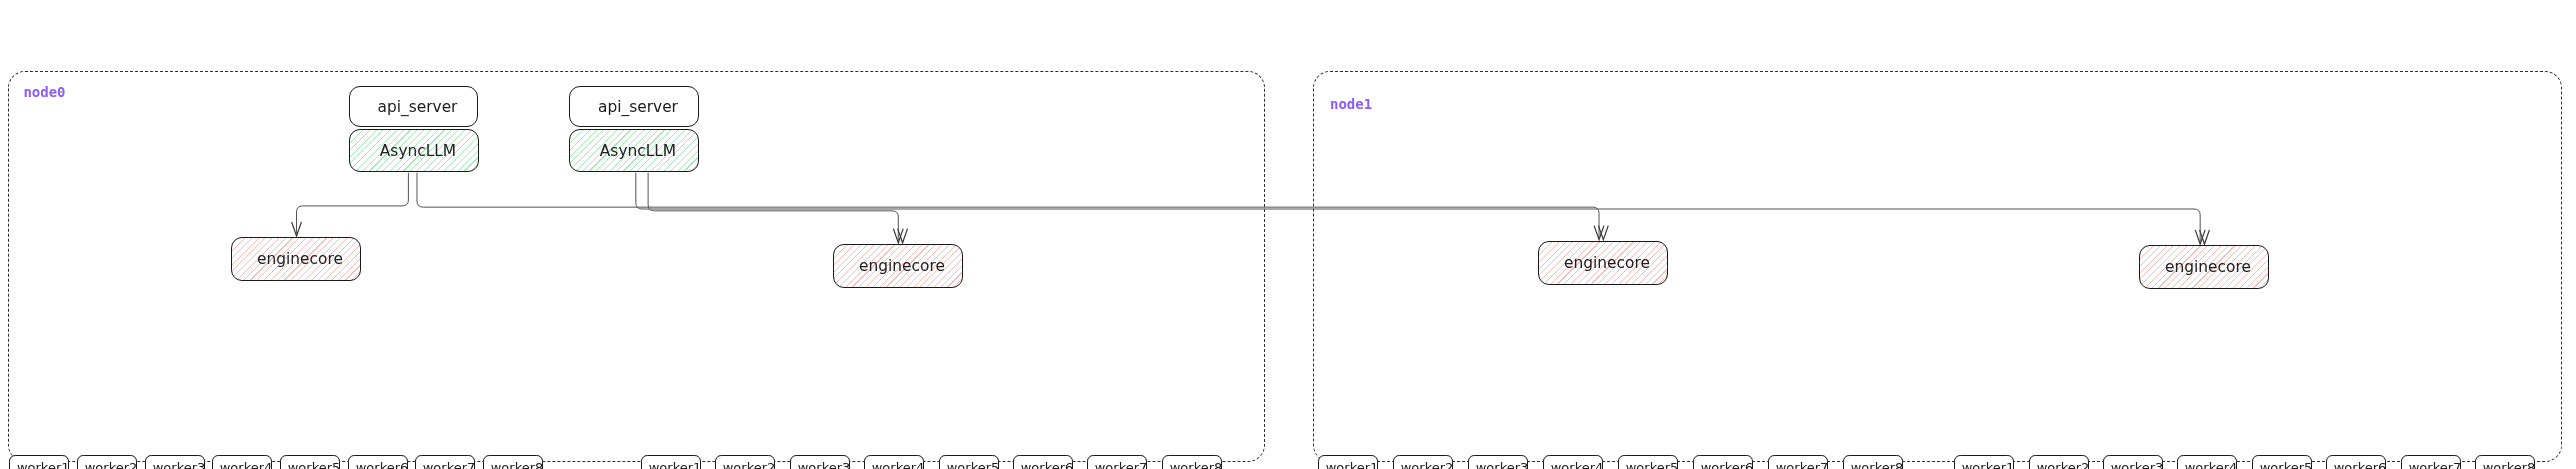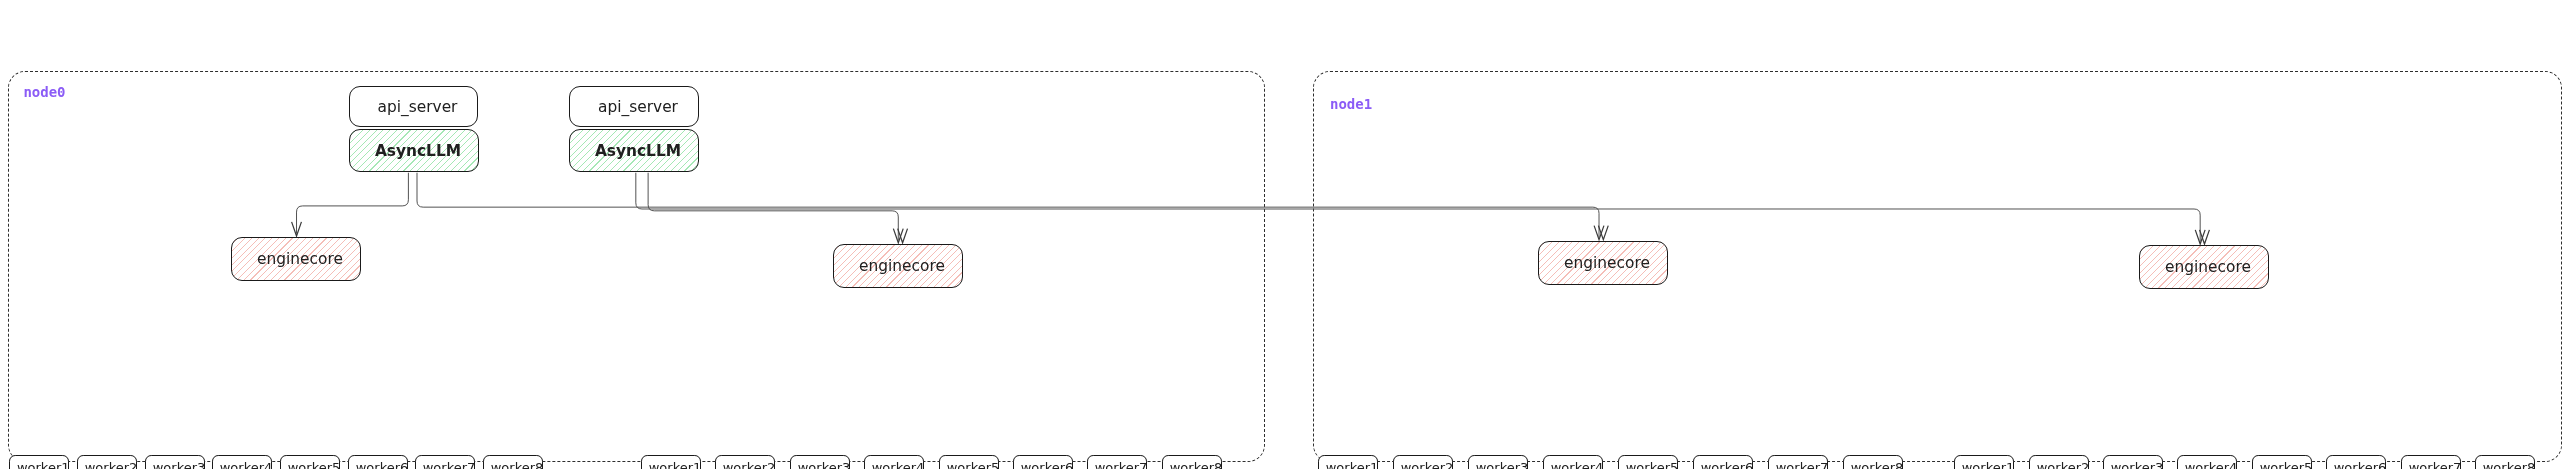--- a/index.html
+++ b/index.html
@@ -21,21 +21,20 @@
     font-size:14px; color:#8b5cf6;
   }
   .box{
     position:absolute; box-sizing:border-box; border:1.8px solid #1a1a1a;
     display:flex; align-items:center; justify-content:center;
     background:#ffffff; color:#202020;padding-left:8px;
   }
   .big{ border-radius:11px; font-size:15.4px; }
   .hatch-green{
     background:repeating-linear-gradient(135deg,#ffffff 0px,#ffffff 4px,#a5e8b5 4px,#a5e8b5 4.8px);
-    font-weight:bold;
   }
   .hatch-pink{
     background:repeating-linear-gradient(135deg,#ffffff 0px,#ffffff 4px,#f5beb8 4px,#f5beb8 4.8px);
   }
   .worker{
     border-radius:6.2px; border-width:1.5px; font-size:13px;
     width:60px; height:24px; top:411px;margin-top:44px;
   }
   #edges{ position:absolute; left:0; top:0; pointer-events:none; }
   #edges path{ fill:none; stroke:#4f4f4f; stroke-width:1.6px; }

